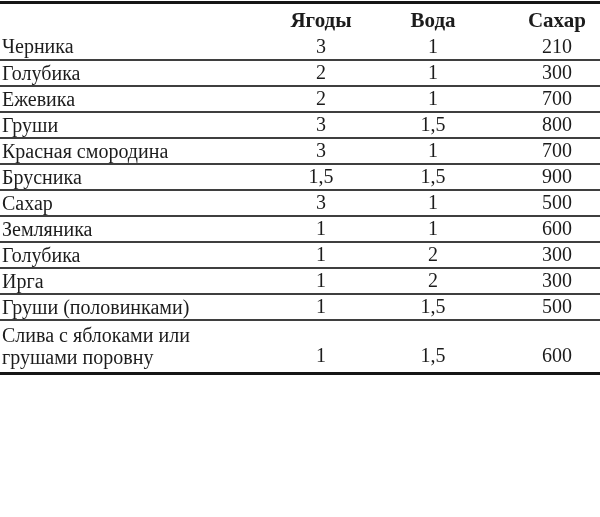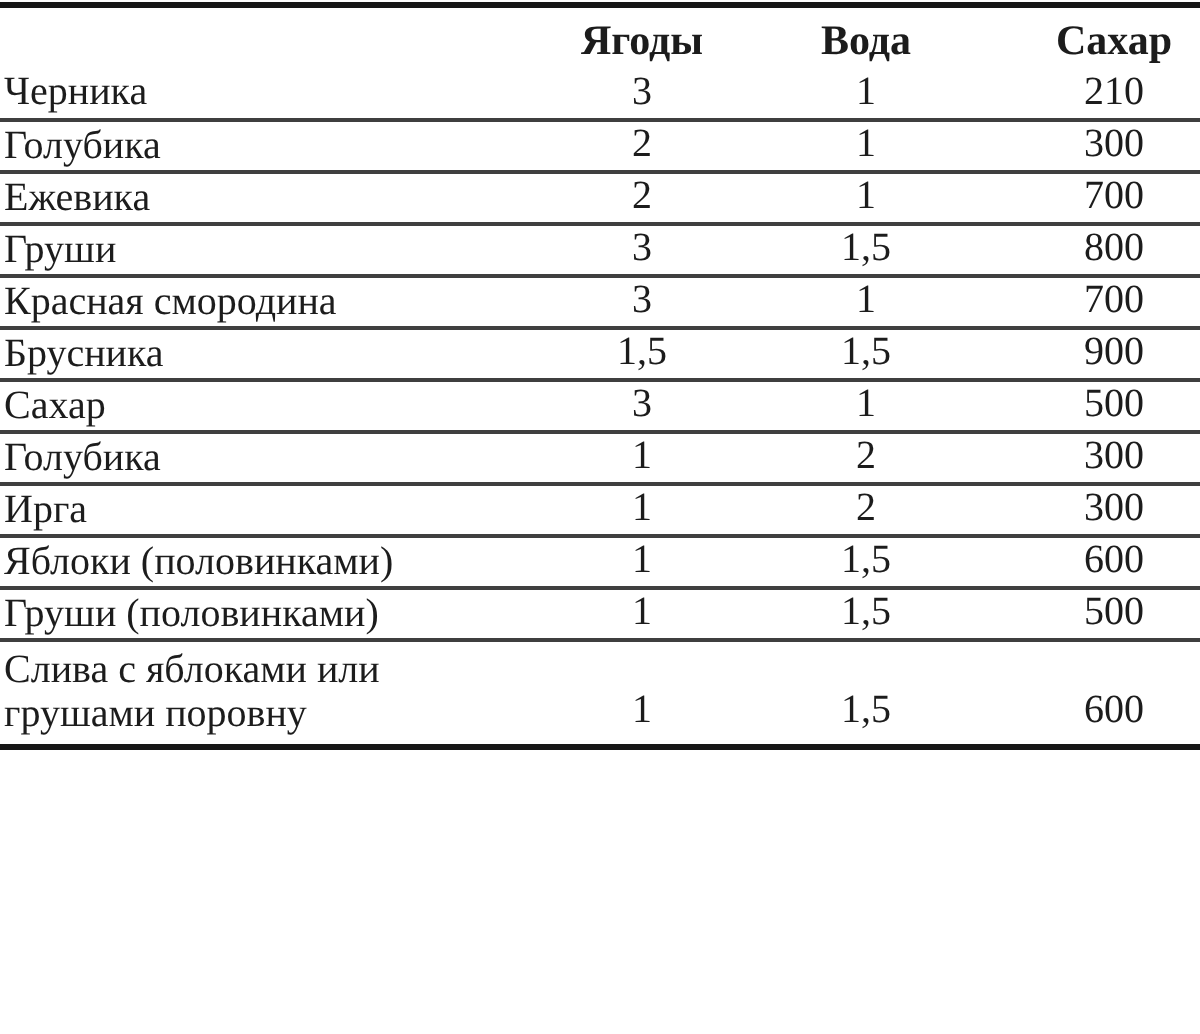--- a/index.html
+++ b/index.html
@@ -126,36 +126,36 @@
         <td class="num">1,5</td>
         <td class="num">900</td>
       </tr>
       <tr>
         <td class="name">Сахар</td>
         <td class="num">3</td>
         <td class="num">1</td>
         <td class="num">500</td>
       </tr>
       <tr>
+        <td class="name">Земляника</td>
+        <td class="num">1</td>
+        <td class="num">1</td>
+        <td class="num">600</td>
+      </tr>
+      <tr>
         <td class="name">Голубика</td>
         <td class="num">1</td>
         <td class="num">2</td>
         <td class="num">300</td>
       </tr>
       <tr>
         <td class="name">Ирга</td>
         <td class="num">1</td>
         <td class="num">2</td>
         <td class="num">300</td>
-      </tr>
-      <tr>
-        <td class="name">Яблоки (половинками)</td>
-        <td class="num">1</td>
-        <td class="num">1,5</td>
-        <td class="num">600</td>
       </tr>
       <tr>
         <td class="name">Груши (половинками)</td>
         <td class="num">1</td>
         <td class="num">1,5</td>
         <td class="num">500</td>
       </tr>
       <tr>
         <td class="name">Слива с яблоками или
 грушами поровну</td>

